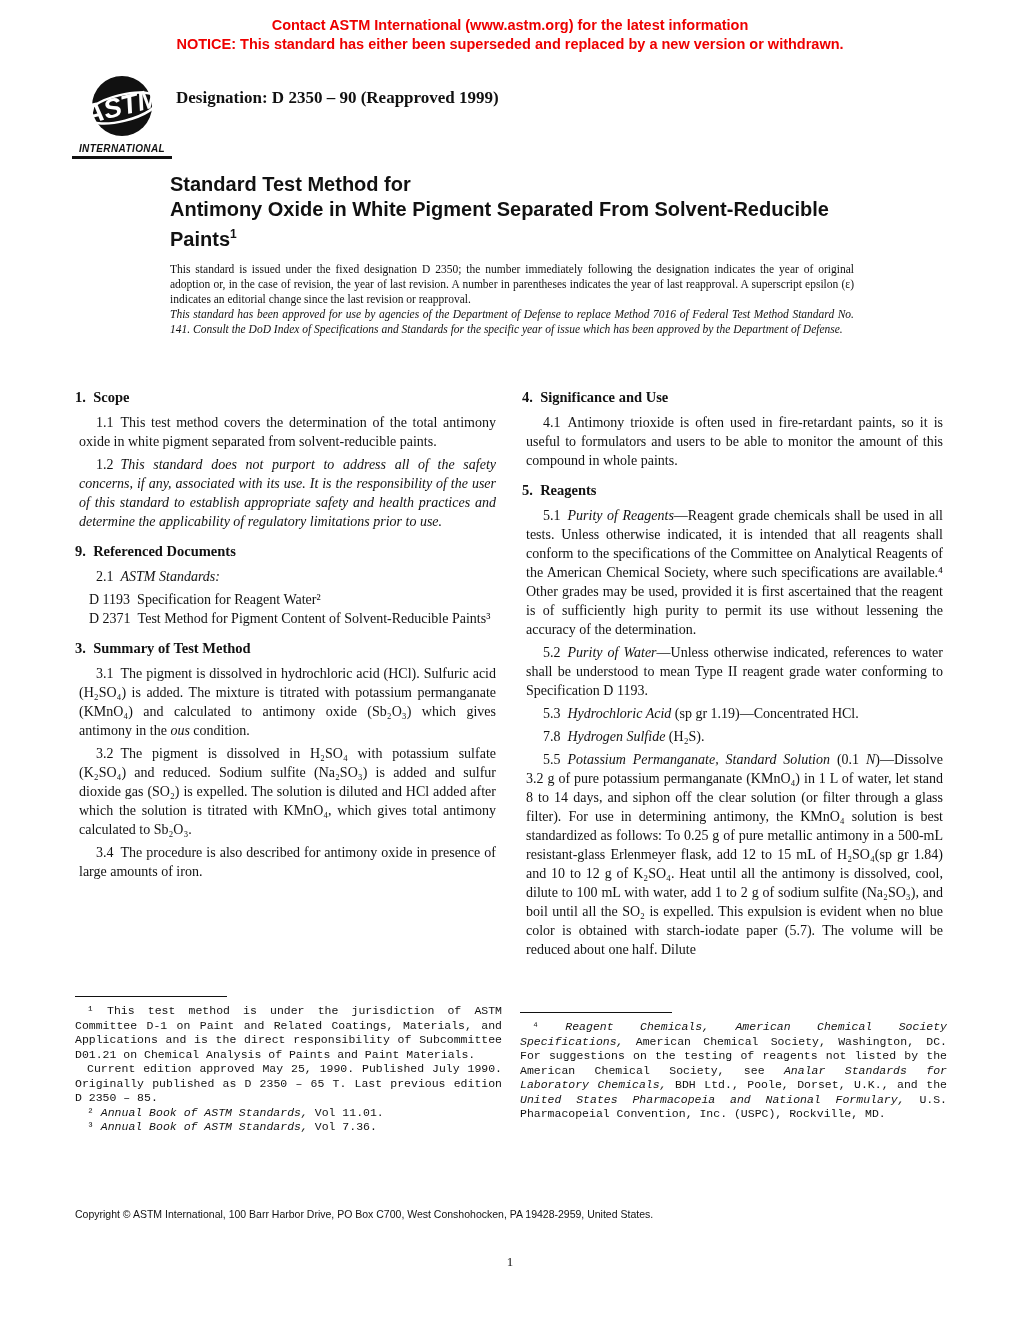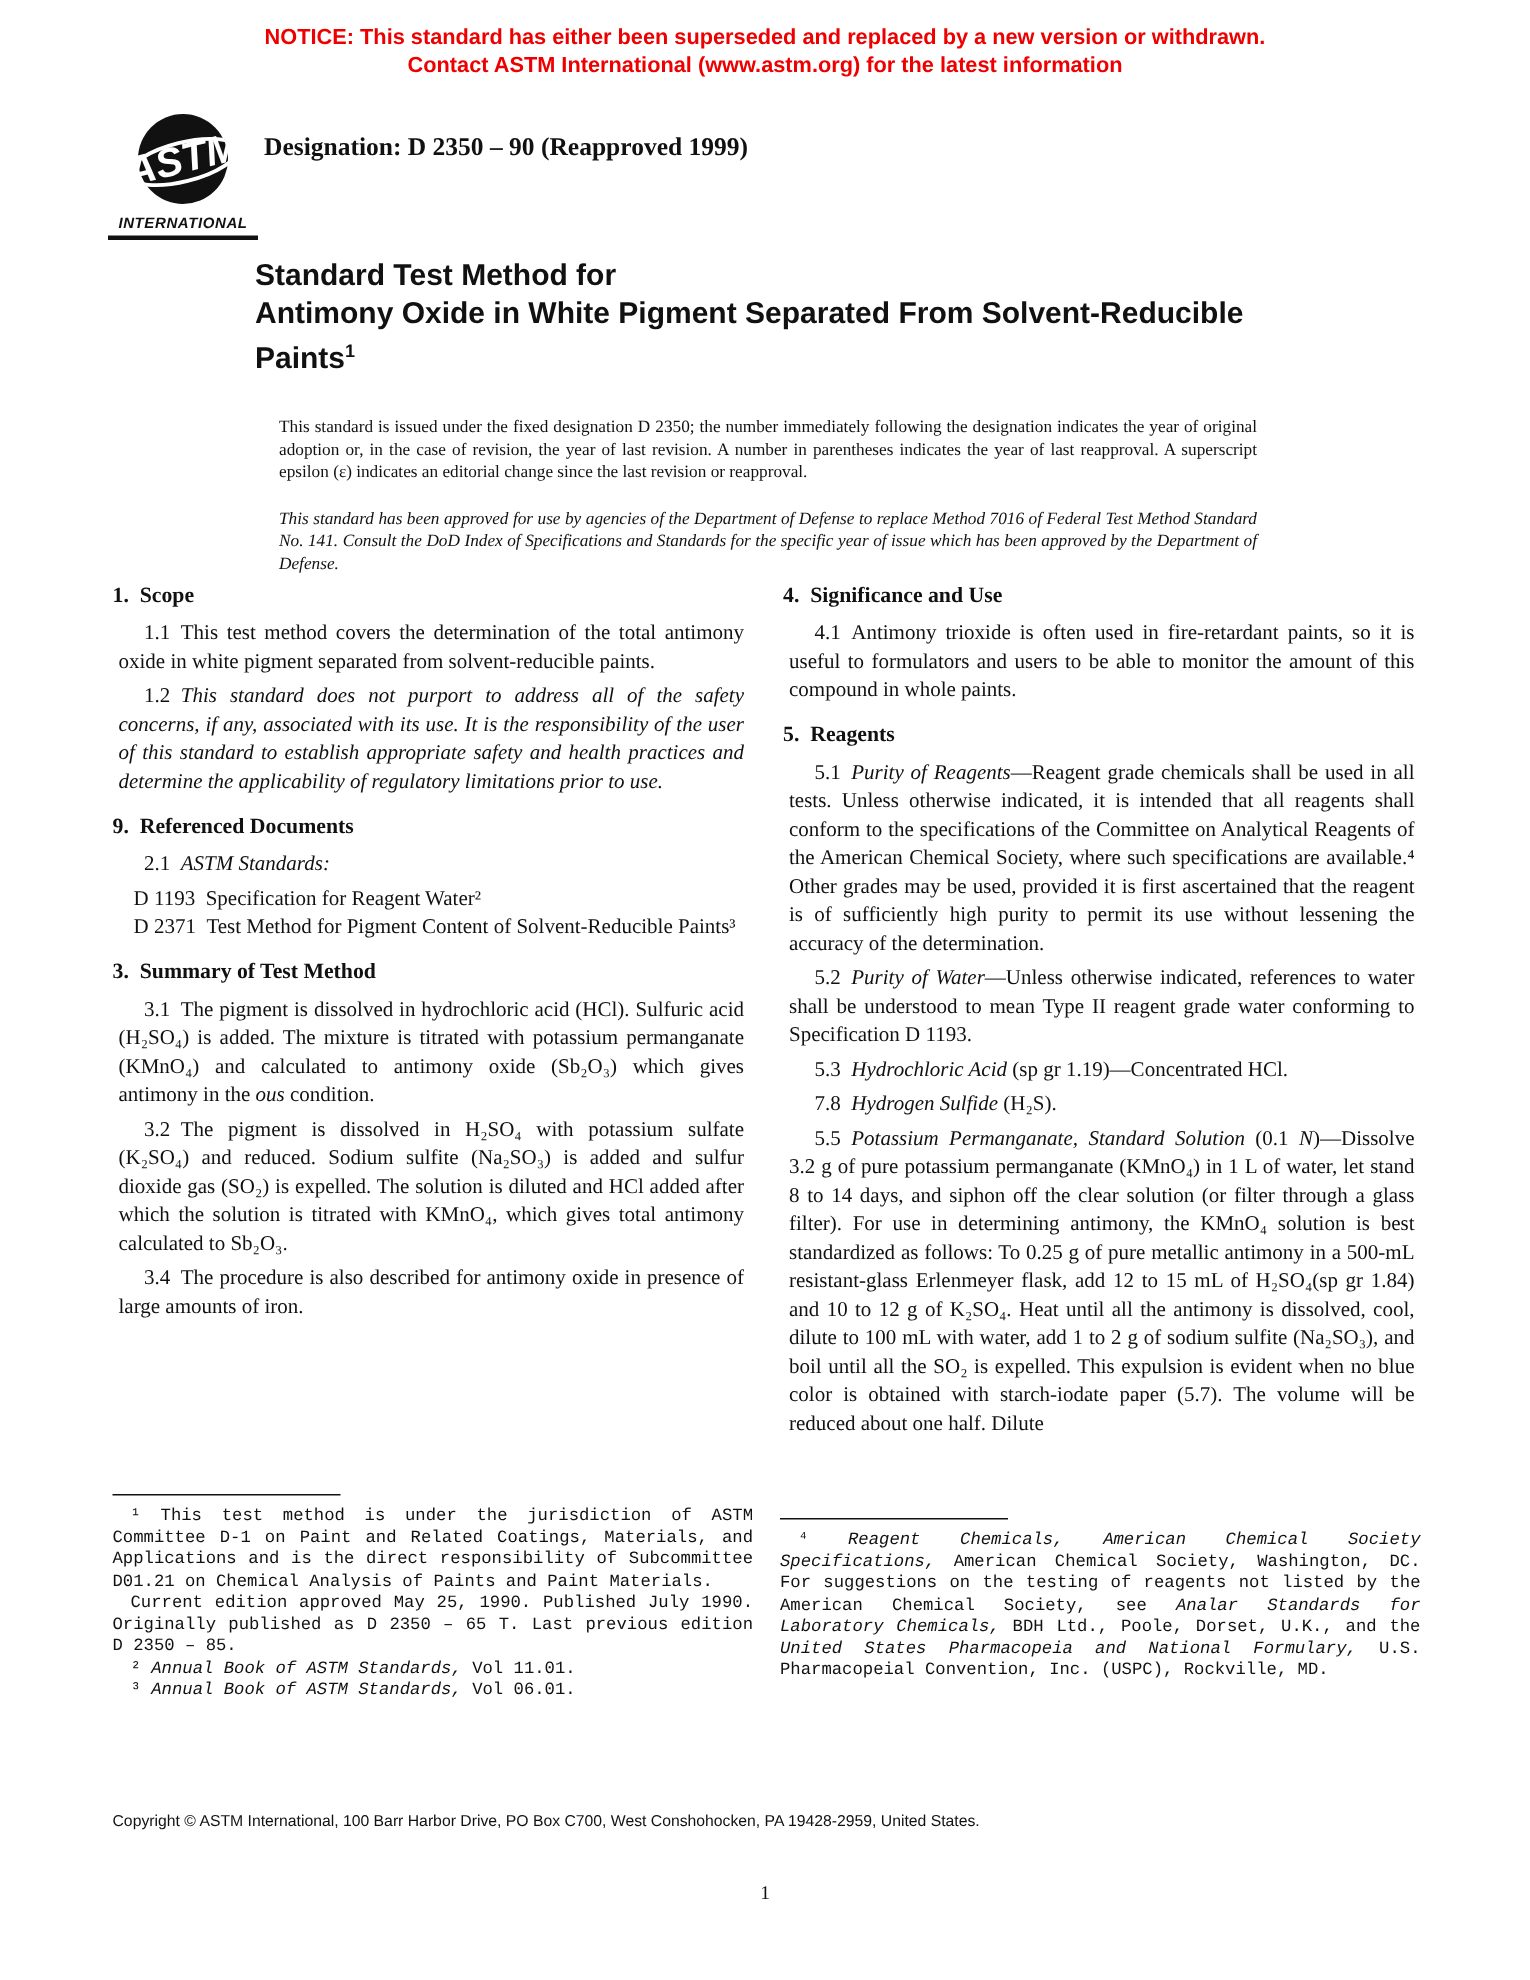--- a/index.html
+++ b/index.html
@@ -20,21 +20,21 @@
                font-family:Liberation Serif, serif;
                font-weight:bold;font-size:17px;}
 
   .title{position:absolute;left:170px;top:172px;width:700px;
          font-family:"Liberation Sans","DejaVu Sans",sans-serif;
          font-weight:bold;font-size:20px;line-height:25px;}
   .title sup{font-size:12px;}
 
   .preamble{position:absolute;left:170px;top:262px;width:684px;
             font-size:11.5px;line-height:15px;text-align:justify;}
-  .preamble p{margin:16px;}
+  .preamble p{margin:0;}
 
   .cols{position:absolute;left:75px;top:388px;width:872px;display:flex;gap:22px;}
   .col{width:425px;font-size:14px;line-height:19px;text-align:justify;}
   .sec-heading{font-weight:bold;font-size:14.5px;margin:11px 0 6px 0;}
   .sec:first-child .sec-heading{margin-top:0;}
   .para{margin:4px;text-indent:17px;font-family:Liberation Serif, serif;}
   .ref{margin:0;padding-left:30px;text-indent:-16px;text-align:left;}
 
   .footnotes{position:absolute;width:427px;font-size:11.5px;line-height:14.5px;text-align:justify;}
   .fn-left{left:75px;top:996px;}
@@ -45,22 +45,22 @@
   .copyright{position:absolute;left:75px;top:1208px;
              font-family:"Liberation Sans","DejaVu Sans",sans-serif;font-size:10.5px;}
   .pageno{position:absolute;left:0;top:1254px;width:100%;text-align:center;font-size:13px;}
 </style>
 </head>
 <body>
 
 <div class="page">
 
   <div class="notice" style="color: rgb(238, 0, 0);">
+    <div>Contact ASTM International (www.astm.org) for the latest information</div>
     <div>NOTICE: This standard has either been superseded and replaced by a new version or withdrawn.</div>
-    <div>Contact ASTM International (www.astm.org) for the latest information</div>
   </div>
 
   <div class="logo">
     <svg width="78" height="66" viewBox="0 0 78 66">
       <circle cx="39" cy="32" r="30" fill="#111"></circle>
       <ellipse cx="39" cy="34" rx="37" ry="13" fill="none" stroke="#ffffff" stroke-width="2.5" transform="rotate(-14 39 34)"></ellipse>
       <text x="39" y="41" text-anchor="middle" font-family="Liberation Sans, DejaVu Sans, sans-serif" font-size="27" font-style="italic" font-weight="bold" fill="#ffffff" transform="rotate(-14 39 32)">ASTM</text>
     </svg>
     <div class="intl">INTERNATIONAL</div>
     <div class="logo-bar"></div>
@@ -115,21 +115,21 @@
       </div>
     </div>
 
   </div>
 
   <div class="footnotes fn-left">
     <div class="fn-rule"></div>
     <p><span>¹ This test method is under the jurisdiction of ASTM Committee D-1 on Paint and Related Coatings, Materials, and Applications and is the direct responsibility of Subcommittee D01.21 on Chemical Analysis of Paints and Paint Materials.</span></p>
     <p><span>Current edition approved May 25, 1990. Published July 1990. Originally published as D 2350 – 65 T. Last previous edition D 2350 – 85.</span></p>
     <p><span>² </span><span class="it">Annual Book of ASTM Standards,</span><span> Vol 11.01.</span></p>
-    <p><span>³ </span><span class="it">Annual Book of ASTM Standards,</span><span> Vol 06.01.</span></p>
+    <p><span>³ </span><span class="it">Annual Book of ASTM Standards,</span><span> Vol 7.36.</span></p>
   </div>
 
   <div class="footnotes fn-right">
     <div class="fn-rule"></div>
     <p><span>⁴ </span><span class="it">Reagent Chemicals, American Chemical Society Specifications,</span><span> American Chemical Society, Washington, DC. For suggestions on the testing of reagents not listed by the American Chemical Society, see </span><span class="it">Analar Standards for Laboratory Chemicals,</span><span> BDH Ltd., Poole, Dorset, U.K., and the </span><span class="it">United States Pharmacopeia and National Formulary,</span><span> U.S. Pharmacopeial Convention, Inc. (USPC), Rockville, MD.</span></p>
   </div>
 
   <div class="copyright">Copyright © ASTM International, 100 Barr Harbor Drive, PO Box C700, West Conshohocken, PA 19428-2959, United States.</div>
   <div class="pageno">1</div>
 

